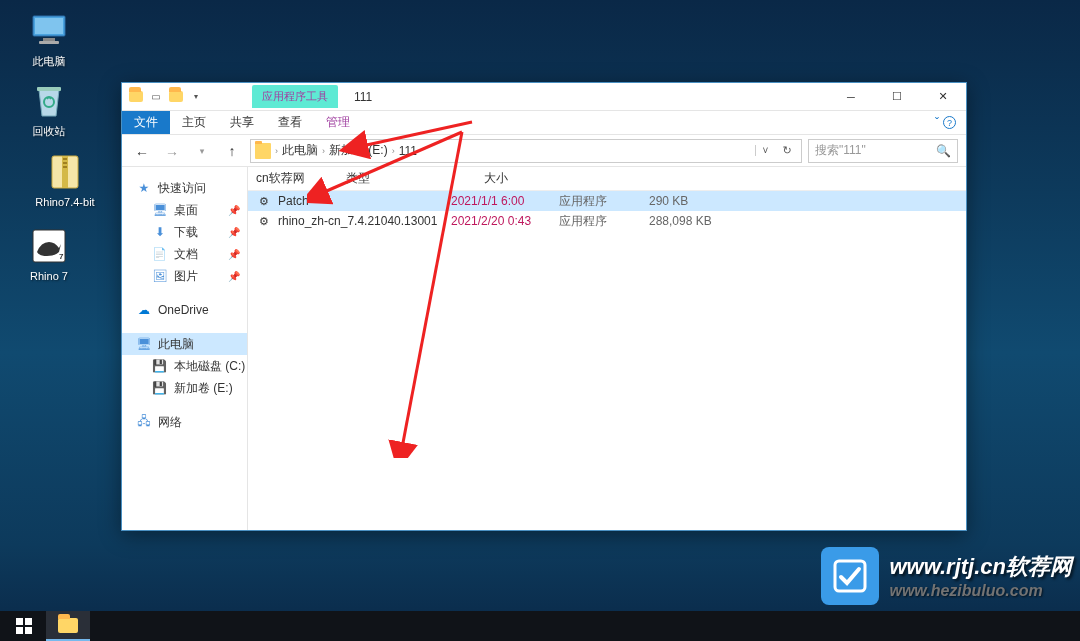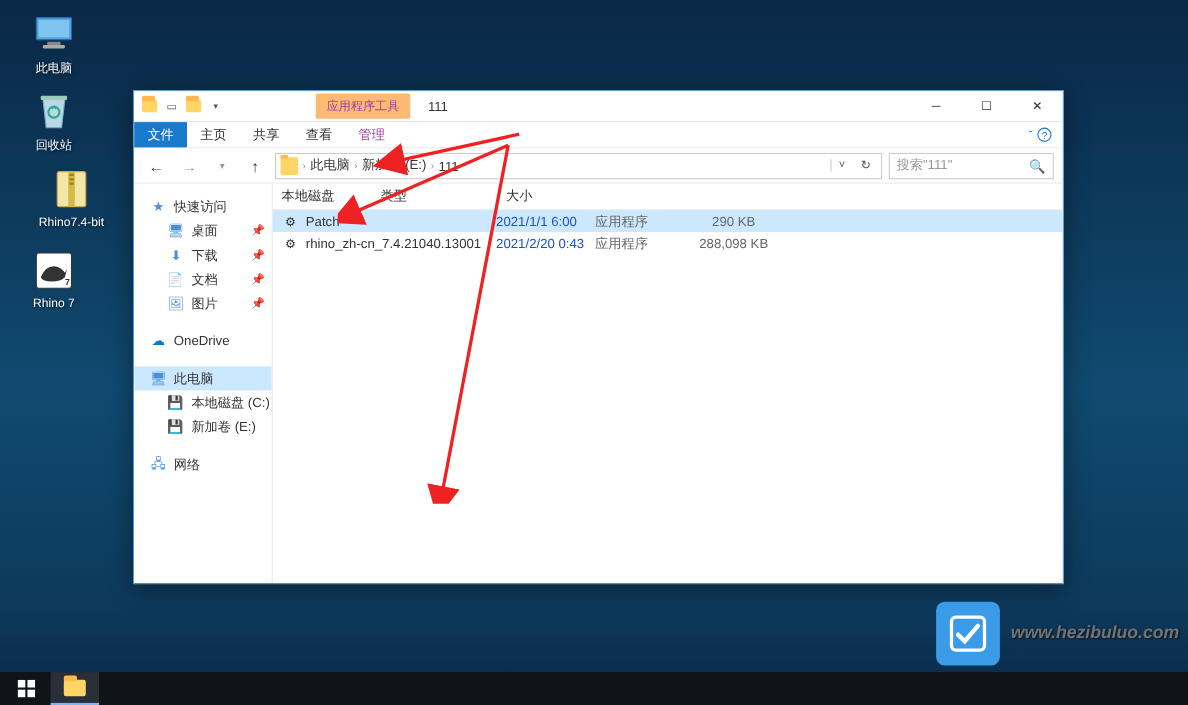--- a/index.html
+++ b/index.html
@@ -9,21 +9,21 @@
 .desktop-icon{position:absolute;width:74px;display:flex;flex-direction:column;align-items:center;gap:4px;cursor:pointer}
 .desktop-icon .icon-box{width:40px;height:40px;display:flex;align-items:center;justify-content:center}
 .desktop-icon .label{color:#fff;font-size:11px;text-align:center;text-shadow:1px 1px 2px rgba(0,0,0,.6)}
 
 
 .window{position:absolute;left:121px;top:82px;width:846px;height:449px;background:#fff;border:1px solid #4a90c2;box-shadow:0 4px 20px rgba(0,0,0,.4);display:flex;flex-direction:column}
 .titlebar{height:28px;background:#fff;display:flex;align-items:center;border-bottom:1px solid #e5e5e5}
 .titlebar-left{display:flex;align-items:center;padding-left:6px;gap:4px}
 .titlebar-left .qat-icon{width:16px;height:16px;display:flex;align-items:center;justify-content:center;font-size:10px;color:#555}
 .titlebar-center{flex:1;display:flex;align-items:center;gap:10px}
-.context-tab{background:#fdba74;color:#a040a0;font-size:11px;padding:4px 10px;border-radius:2px 2px 0 0;margin-left:83px}
+.context-tab{background:#5eead4;color:#a040a0;font-size:11px;padding:4px 10px;border-radius:2px 2px 0 0;margin-left:48px}
 .titlebar-title{font-size:12px;color:#333;margin-left:6px}
 .window-controls{display:flex;margin-left:auto}
 .window-controls .ctrl{width:46px;height:28px;display:flex;align-items:center;justify-content:center;font-size:11px;color:#333;cursor:pointer}
 
 .ribbon-tabs{height:24px;background:#fff;display:flex;align-items:stretch;font-size:12px;border-bottom:1px solid #e5e5e5}
 .ribbon-tab{padding:0 12px;display:flex;align-items:center;color:#333;cursor:pointer}
 .ribbon-tab.file{background:#1979ca;color:#fff}
 .ribbon-tab.context{color:#a040a0}
 .ribbon-help{margin-left:auto;padding:0 10px;display:flex;align-items:center;color:#1979ca;font-size:12px}
 
@@ -48,28 +48,28 @@
 .nav-item.sub{padding-left:30px}
 .nav-item.selected{background:#cce8ff}
 .nav-item .pin{margin-left:auto;margin-right:6px;color:#888;font-size:10px}
 .nav-item .ni-icon{width:16px;height:16px;display:flex;align-items:center;justify-content:center;font-size:12px}
 
 .content{flex:1;display:flex;flex-direction:column;background:#fff}
 .headers{height:24px;display:flex;align-items:center;font-size:12px;color:#333;border-bottom:1px solid #eee;padding-left:8px}
 .col-name{width:195px;padding-left:26px}
 .col-date{width:90px}
 .col-type{width:90px}
-.col-size{width:90px;text-align:center;padding-right:18px}
+.col-size{width:90px;text-align:right;padding-right:18px}
 .file-row{height:20px;display:flex;align-items:center;font-size:12px;color:#333;padding-left:8px;cursor:pointer}
 .file-row.selected{background:#cce8ff}
 .file-row .ficon{width:16px;height:16px;margin-right:6px;display:flex;align-items:center;justify-content:center;font-size:11px}
 .file-row .fname{width:173px}
-.file-row .fdate{width:90px;color:#1d4ed8}
+.file-row .fdate{width:108px;color:#be185d}
 .file-row .ftype{width:90px;color:#666}
-.file-row .fsize{width:90px;text-align:center;padding-right:18px;color:#666}
+.file-row .fsize{width:90px;text-align:left;padding-right:18px;color:#666}
 
 .statusbar{height:24px;border-top:1px solid #e5e5e5;display:flex;align-items:center;padding:0 10px;font-size:11px;color:#555}
 .statusbar .views{margin-left:auto;display:flex;gap:2px}
 .statusbar .view-btn{width:20px;height:18px;border:1px solid #ccc;display:flex;align-items:center;justify-content:center;font-size:10px;cursor:pointer}
 .statusbar .view-btn.active{background:#cce8ff;border-color:#7ab8e6}
 
 
 .arrow{position:absolute;left:307px;top:118px;pointer-events:none}
 
 
@@ -244,21 +244,21 @@
       <div class="nav-group">
         <div class="nav-item">
             <span class="ni-icon" style="color:#4a90d9">🖧</span>
             <span>网络</span>
           </div>
       </div>
     </div>
 
     <div class="content">
       <div class="headers">
-        <div class="col-date">本地磁盘</div>
+        <div class="col-date">cn软荐网</div>
         <div class="col-type">类型</div>
         <div class="col-size">大小</div>
       </div>
       <div class="file-row selected">
         <span class="ficon">⚙</span>
         <span class="fname">Patch</span>
         <span class="fdate">2021/1/1 6:00</span>
         <span class="ftype">应用程序</span>
         <span class="fsize">290 KB</span>
       </div>
@@ -286,20 +286,21 @@
 </svg>
 
 <div class="watermark">
   <div class="wm-badge">
     <svg width="38" height="38" viewBox="0 0 38 38">
         <rect x="4" y="4" width="30" height="30" rx="4" fill="none" stroke="#fff" stroke-width="3"></rect>
         <path d="M10 20 L16 26 L28 12" stroke="#fff" stroke-width="4" fill="none" stroke-linecap="round"></path>
       </svg>
   </div>
   <div class="wm-text">
+    <span class="wm-top">www.rjtj.cn软荐网</span>
     <span class="wm-bottom">www.hezibuluo.com</span>
   </div>
 </div>
 
 <div class="taskbar">
   <div class="task-btn">
     <svg width="16" height="16" viewBox="0 0 16 16">
         <rect x="0" y="0" width="7" height="7" fill="#fff"></rect>
         <rect x="9" y="0" width="7" height="7" fill="#fff"></rect>
         <rect x="0" y="9" width="7" height="7" fill="#fff"></rect>

